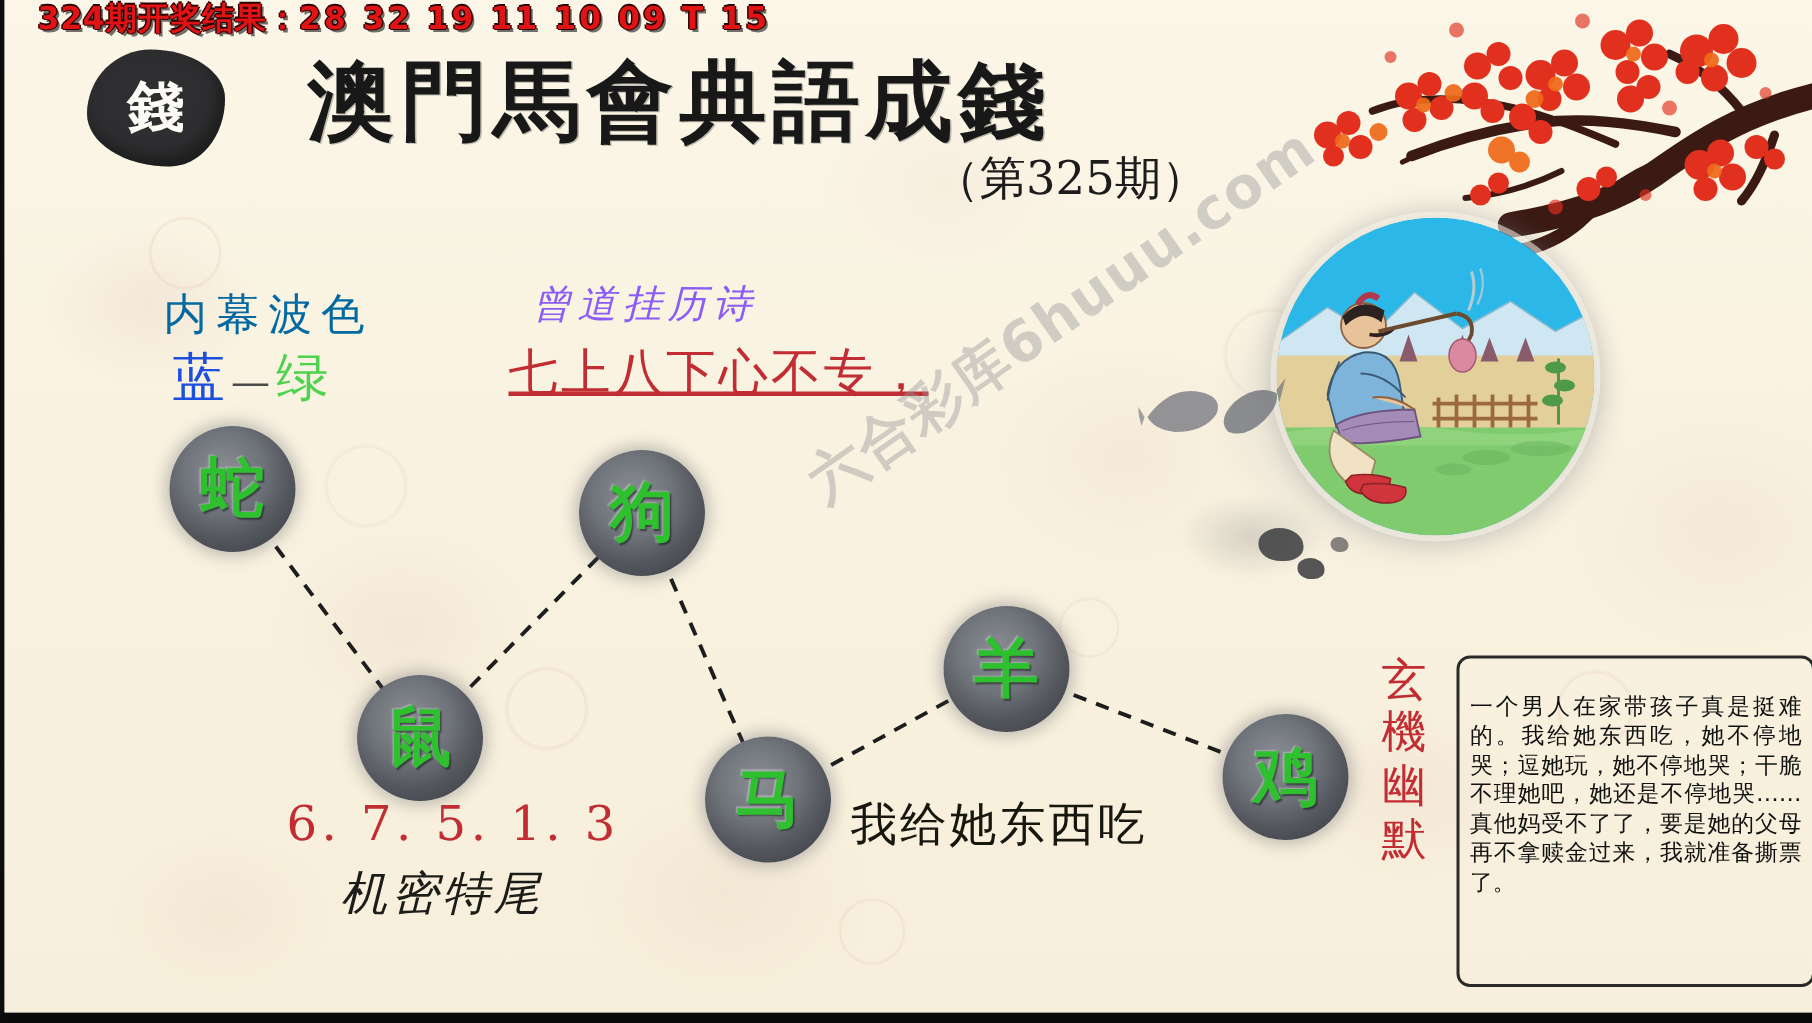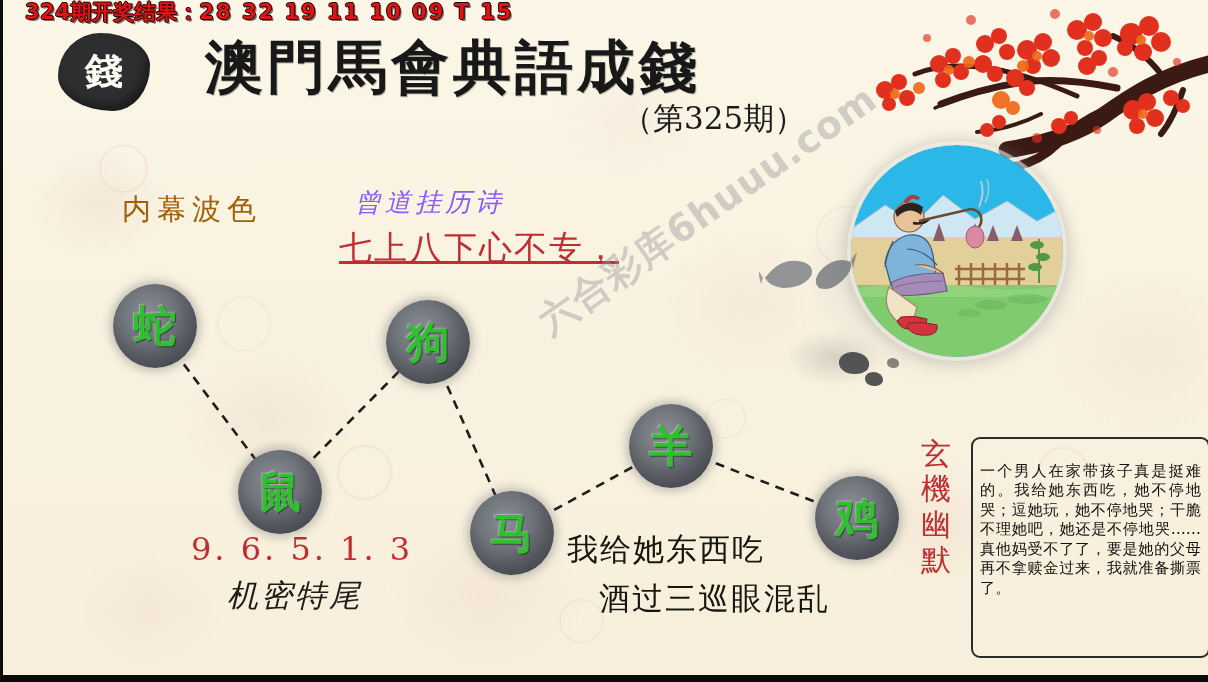--- a/index.html
+++ b/index.html
@@ -88,24 +88,23 @@
   .issue{
     position:absolute;left:619px;top:98px;
     font-size:31px;color:#1c1c1c;
     font-family:"DejaVu Serif","Liberation Serif",serif;
     white-space:nowrap;
   }
 
   
   .bose-title{
     position:absolute;left:106px;top:190px;
-    font-size:29px;color:#a16207;letter-spacing:6px;
+    font-size:29px;color:#0369a1;letter-spacing:6px;
     font-family:"DejaVu Serif","Liberation Serif",serif;
     white-space:nowrap;
-    margin-left:13px;
   }
   .bose-values{
     position:absolute;left:112px;top:228px;
     font-size:35px;letter-spacing:2px;white-space:nowrap;
     font-family:"DejaVu Serif","Liberation Serif",serif;
   }
   .bose-values .c1{color:#1c4fe0;}
   .bose-values .dash{color:#4a4a4a;font-size:26px;padding:0 2px;}
   .bose-values .c2{color:#4fd24f;}
 
@@ -388,20 +387,23 @@
   <svg class="fish" style="left:756px;top:248px;" width="60" height="46" viewBox="0 0 60 46">
     <path d="M6 30 Q22 8 44 14 Q56 18 52 28 Q44 40 24 40 Q10 38 6 30 Z" fill="#7c7f86" opacity=".82"></path>
     <path d="M4 30 L-2 20 L2 36 Z" fill="#7c7f86" opacity=".7"></path>
   </svg>
   <svg class="fish" style="left:800px;top:250px;" width="54" height="44" viewBox="0 0 54 44">
     <path d="M48 12 Q34 6 20 18 Q8 30 16 38 Q28 42 40 30 Q50 20 48 12 Z" fill="#6f737a" opacity=".8"></path>
     <path d="M48 10 L54 2 L50 18 Z" fill="#6f737a" opacity=".7"></path>
   </svg>
 
   <div class="bose-title">内幕波色</div>
+  <div class="bose-values">
+    <span class="c1">蓝</span><span class="dash">—</span><span class="c2">绿</span>
+  </div>
 
   <div class="poem-head">曾道挂历诗</div>
   <div class="poem-l1">七上八下心不专，</div>
 
   <div class="watermark">六合彩库6huuu.com</div>
 
   <svg class="links" width="1208" height="682">
     <g id="link-group" stroke="#1d1d1d" stroke-width="2.6" stroke-dasharray="9 7" fill="none">
         <line x1="152" y1="326" x2="277" y2="492"></line>
         <line x1="277" y1="492" x2="425" y2="342"></line>
@@ -425,25 +427,24 @@
         <span>羊</span>
       </div>
       <div class="zodiac" style="left: 467px; top: 491px;">
         <span>马</span>
       </div>
       <div class="zodiac" style="left: 812px; top: 476px;">
         <span>鸡</span>
       </div>
     </div>
 
-  <div class="tail-nums">9. 6. 5. 1. 3</div>
+  <div class="tail-nums">6. 7. 5. 1. 3</div>
   <div class="tail-label">机密特尾</div>
 
   <div class="say1">我给她东西吃</div>
-  <div class="say2">酒过三巡眼混乱</div>
 
   <div class="vertical-label" id="vertical-label">
       <span>玄</span>
       <span>機</span>
       <span>幽</span>
       <span>默</span>
     </div>
 
   <div class="joke-box">
     <div class="joke-text">一个男人在家带孩子真是挺难的。我给她东西吃，她不停地哭；逗她玩，她不停地哭；干脆不理她吧，她还是不停地哭……真他妈受不了了，要是她的父母再不拿赎金过来，我就准备撕票了。</div>

